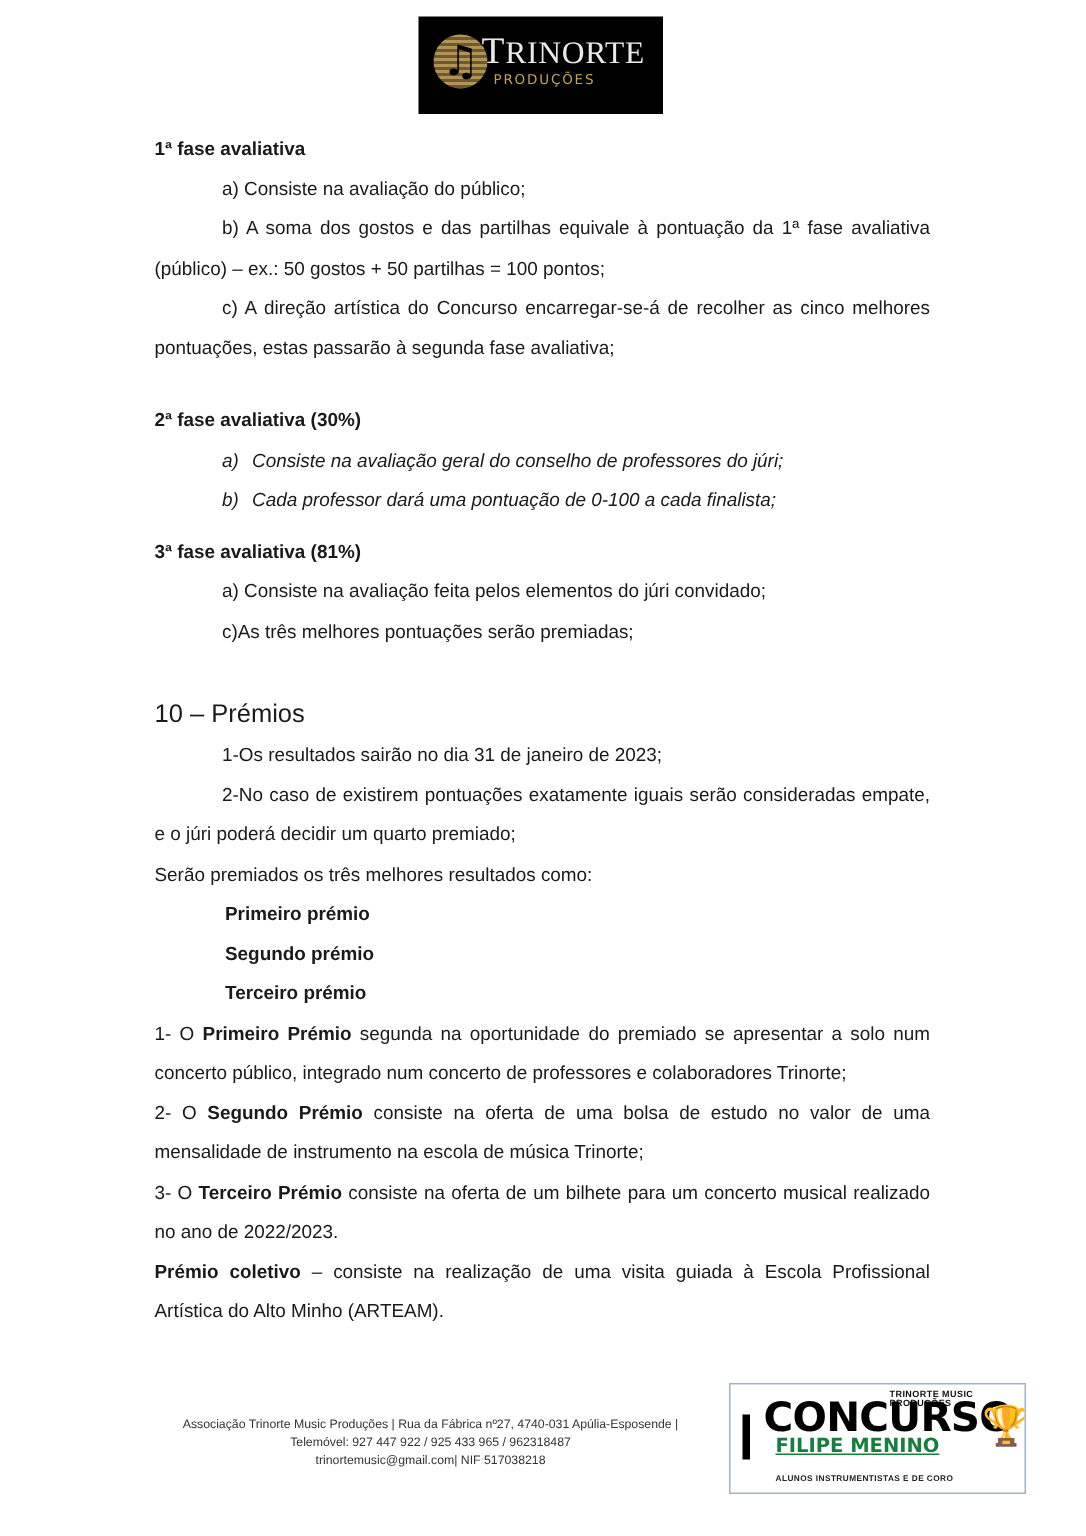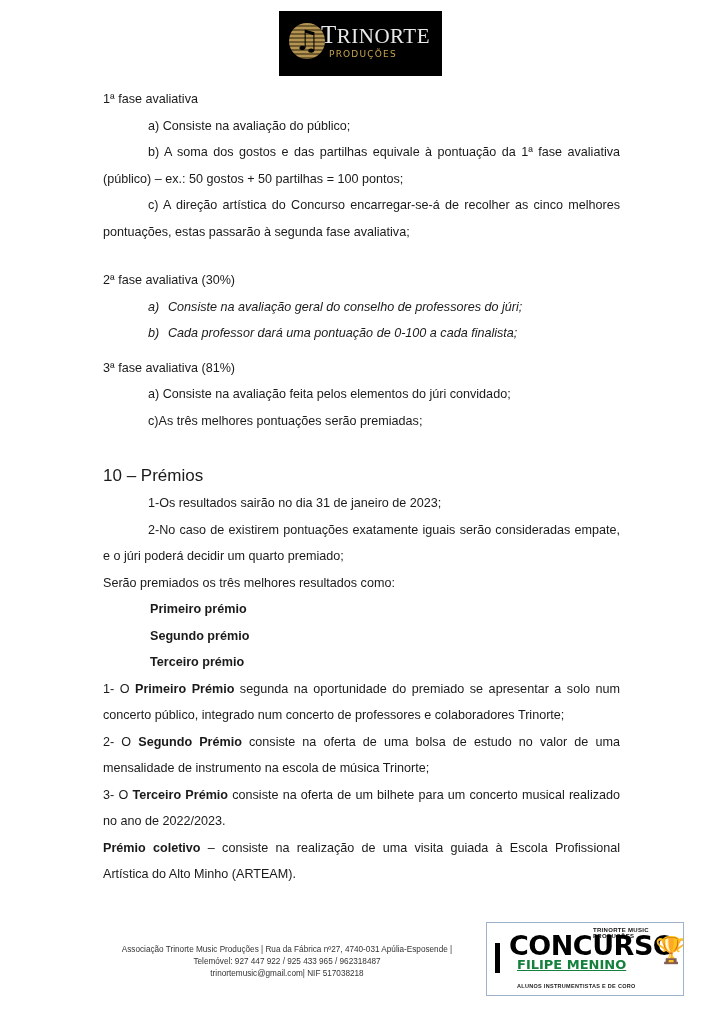--- a/index.html
+++ b/index.html
@@ -14,21 +14,21 @@
   .logo .note { position: absolute; left: 12px; top: 12px; width: 32px; height: 36px; color: #000;
           font-size: 28px; line-height: 36px; text-align: center; font-family: "DejaVu Sans", sans-serif; }
   .logo .brand { position: absolute; left: 42px; top: 10px; color: #e9e9e9; font-family: "Liberation Serif", serif;
           font-size: 21px; letter-spacing: 0.5px; }
   .logo .brand .big { font-size: 25px; }
   .logo .sub { position: absolute; left: 50px; top: 38px; color: #c7a54f; font-size: 9px; letter-spacing: 1.2px;
           font-family: "DejaVu Sans", sans-serif; }
 
   .content { position: absolute; left: 103px; top: 86px; width: 517px; font-size: 12.6px; line-height: 26.5px; }
   .content p { margin: 0; }
-  .content .h { font-weight: normal; }
+  .content .h { font-weight: bold; }
   .content .ind { text-indent: 45px; text-align: justify; }
   .content .justify { text-align: justify; }
   .content .list { padding-left: 45px; }
   .content .list2 { padding-left: 45px; font-style: italic; }
   .content .list2 .m { display: inline-block; width: 20px; }
   .content .gap { height: 22px; }
   .content .gap2 { height: 8px; }
   .content .big-h { font-weight: normal; font-size: 17px; line-height: 28px; margin-top: 6px; }
   .content .prize { padding-left: 47px; font-weight: bold; }
 

